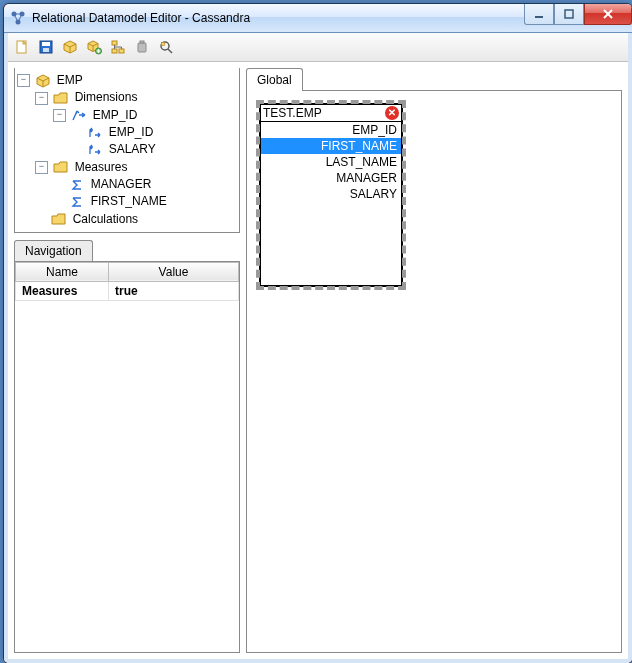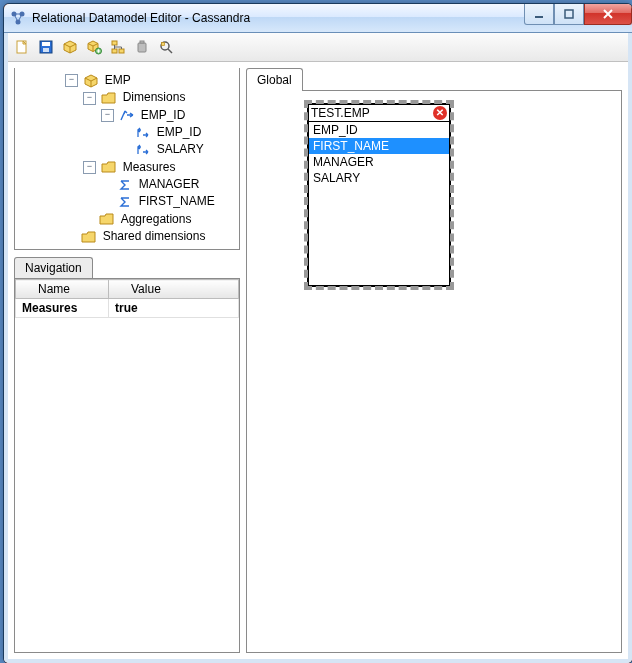--- a/index.html
+++ b/index.html
@@ -134,21 +134,20 @@
     top:1px;
     padding-top:4px;
     padding-bottom:4px;
   }
   .panel{
     border:1px solid #8a8a8a;
     border-top:none;
     background:#fff;
     flex:1;
     overflow:auto;
-    padding-left:48px;
   }
   .treepanel{height:300px;}
   .tree{
     padding:4px 2px;
     font-size:12px;
     line-height:17px;
   }
   .tree ul{list-style:none;margin:0;padding-left:18px;}
   .tree > ul{padding-left:0;}
   .tree li{white-space:nowrap;display:block;}
@@ -170,23 +169,23 @@
   .nodelabel{vertical-align:middle;}
   .proppanel{flex:1;display:flex;flex-direction:column;}
   .proptable{
     width:100%;
     border-collapse:collapse;
     font-size:12px;
   }
   .proptable th{
     background:linear-gradient(to bottom,#fefefe,#e6e6e6);
     border:1px solid #bcbcbc;
-    text-align:left;
+    text-align:center;
     font-weight:normal;
-    padding:2px 22px;
+    padding:2px 10px;
   }
   .proptable td{
     border:1px solid #e0e0e0;
     padding:2px 6px;
   }
   .proptable td.key{font-weight:bold;width:80px;}
   .proptable td.val{font-weight:bold;}
   .globalbox{
     margin:12px;
     width:140px;
@@ -381,30 +380,23 @@
                               </svg></span>
                           <span class="nodelabel">FIRST_NAME</span>
                         </li>
                       </ul>
                     </li>
                     <li>
                       <span class="twisty blank"></span>
                       <span class="nodeicon"><svg width="16" height="14">
                             <path d="M1 4 L6 4 L7 2 L14 2 L14 12 L1 12 Z" fill="#f6d66b" stroke="#b98a1a"></path>
                           </svg></span>
-                      <span class="nodelabel">Aggregations</span>
+                      <span class="nodelabel">Calculations</span>
                     </li>
                   </ul>
-                </li>
-                <li>
-                  <span class="twisty blank"></span>
-                  <span class="nodeicon"><svg width="16" height="14">
-                        <path d="M1 4 L6 4 L7 2 L14 2 L14 12 L1 12 Z" fill="#f6d66b" stroke="#b98a1a"></path>
-                      </svg></span>
-                  <span class="nodelabel">Shared dimensions</span>
                 </li>
               </ul>
             </div>
           </div>
         </div>
 
         <div class="proppanel">
           <div class="tabstrip">
             <div class="tab">Navigation</div>
           </div>
@@ -423,28 +415,29 @@
               </table>
           </div>
         </div>
       </div>
 
       <div class="rightpane">
         <div class="tabstrip">
           <div class="tab active">Global</div>
         </div>
         <div class="panel">
-          <div class="globalbox" style="height:180px;">
+          <div class="globalbox" style="height:180px;text-align:right;">
             <div class="gb-header">
               <span>TEST.EMP</span>
               <span class="redclose">✕</span>
             </div>
             <div class="gb-list">
               <div class="gb-item">EMP_ID</div>
               <div class="gb-item sel">FIRST_NAME</div>
+              <div class="gb-item">LAST_NAME</div>
               <div class="gb-item">MANAGER</div>
               <div class="gb-item">SALARY</div>
             </div>
           </div>
         </div>
       </div>
 
     </div>
   </div>
 </div>

